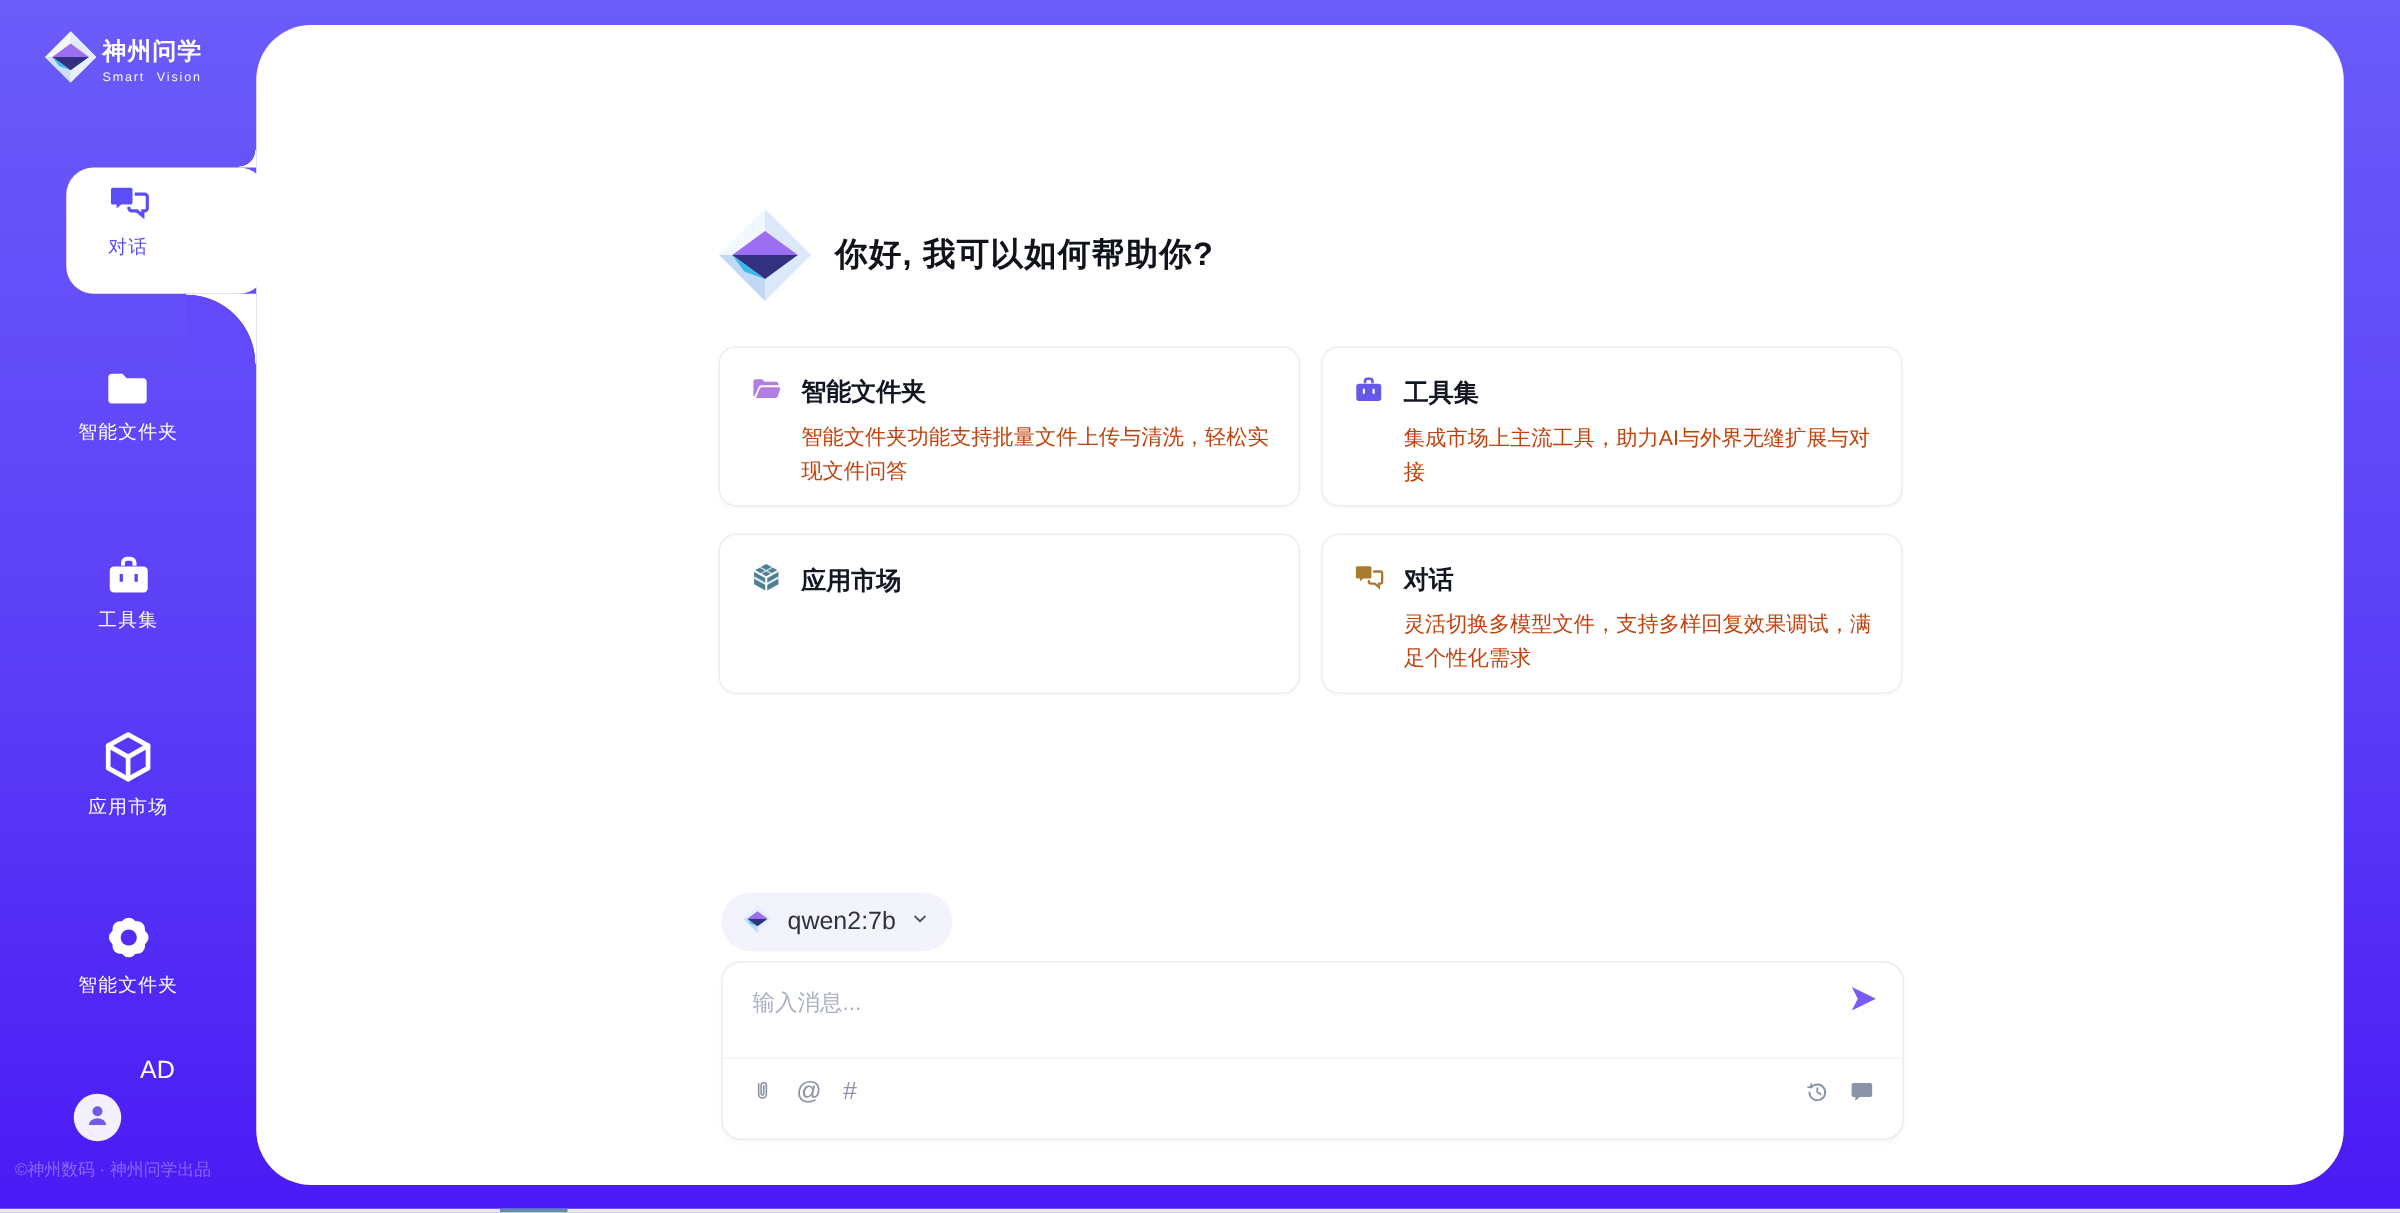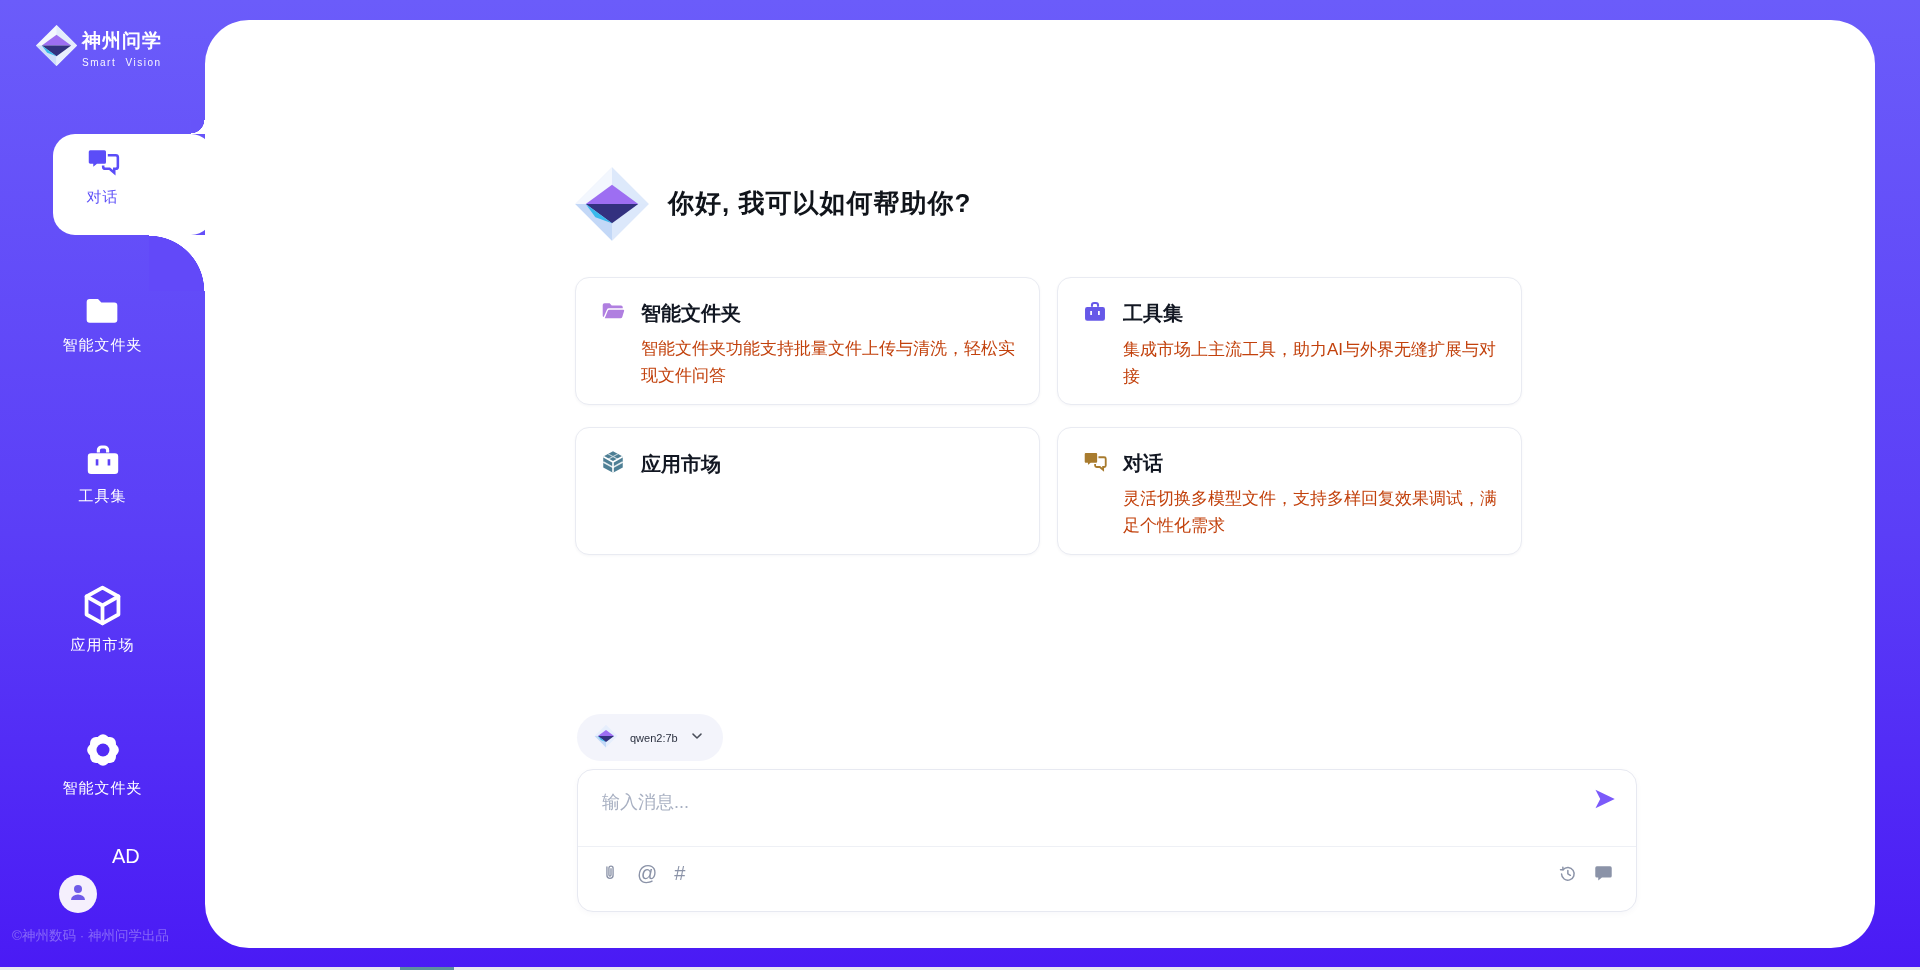--- a/index.html
+++ b/index.html
@@ -52,24 +52,24 @@
   #card-0 { left:575px; top:277px; } #card-1 { left:1057px; top:277px; }
   #card-2 { left:575px; top:427px; } #card-3 { left:1057px; top:427px; }
   .card-head { display:flex; align-items:center; gap:15px; }
   .card-title { font-size:20px; font-weight:800; color:#121722; }
   .card-desc { margin:8px 0 0 41px; font-size:17px; line-height:27px; color:#c2410c; }
 
   
   .model-pill { position:absolute; left:577px; top:714px; height:47px; display:inline-flex;
           align-items:center; gap:11px; padding:0 18px 0 16px; background:#f3f4fb;
           border-radius:24px; z-index:3; cursor:pointer; }
-  .model-name { font-size:11px; font-weight:500; color:#2b3140; }
-
-  
-  .composer { position:absolute; left:577px; top:769px; width:1060px; height:143px;
+  .model-name { font-size:20px; font-weight:500; color:#2b3140; }
+
+  
+  .composer { position:absolute; left:577px; top:769px; width:946px; height:143px;
           background:#ffffff; border:1px solid #e7e9f1; border-radius:16px;
           box-shadow:0 2px 6px rgba(30,30,80,.03); z-index:3; }
   .composer textarea { position:absolute; left:0; top:0; width:860px; height:70px;
           border:none; outline:none; resize:none; background:transparent;
           padding:20px 0 0 24px; font-size:18px; color:#333a48;
           font-family:"Liberation Sans","DejaVu Sans",sans-serif; }
   .composer textarea::placeholder { color:#a8b0c2; }
   .send-btn { position:absolute; right:18px; top:16px; width:26px; height:26px;
           color:#7b5afa; cursor:pointer; }
   .composer-divider { position:absolute; left:0; right:0; top:76px; border-top:1px solid #eef0f5; }

